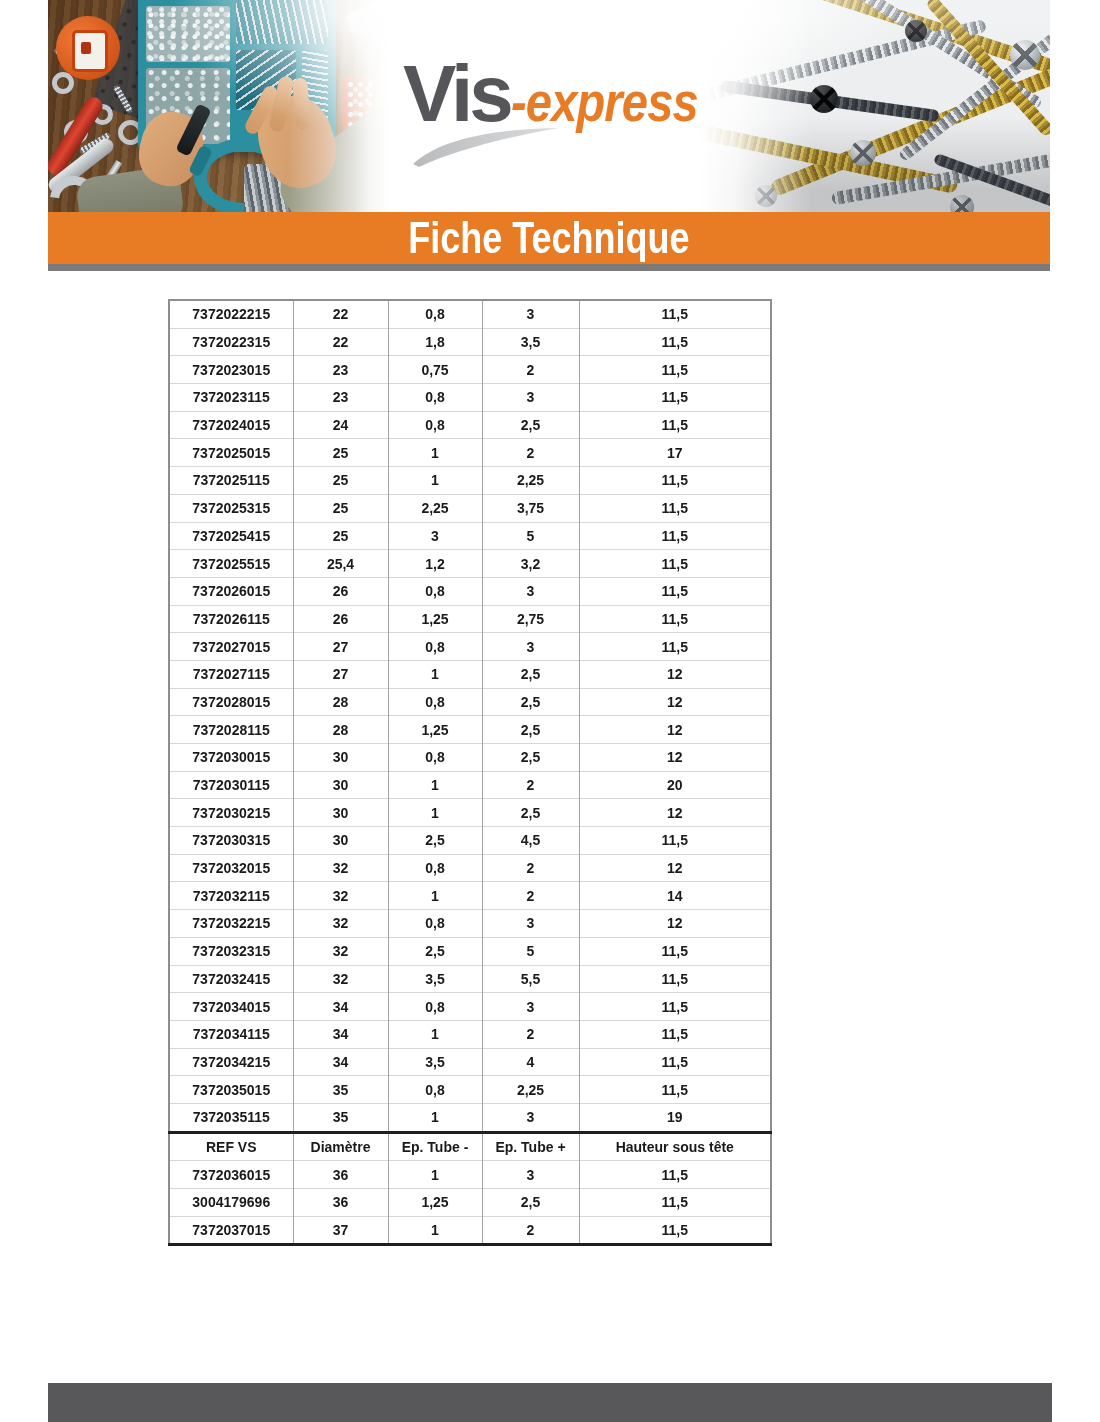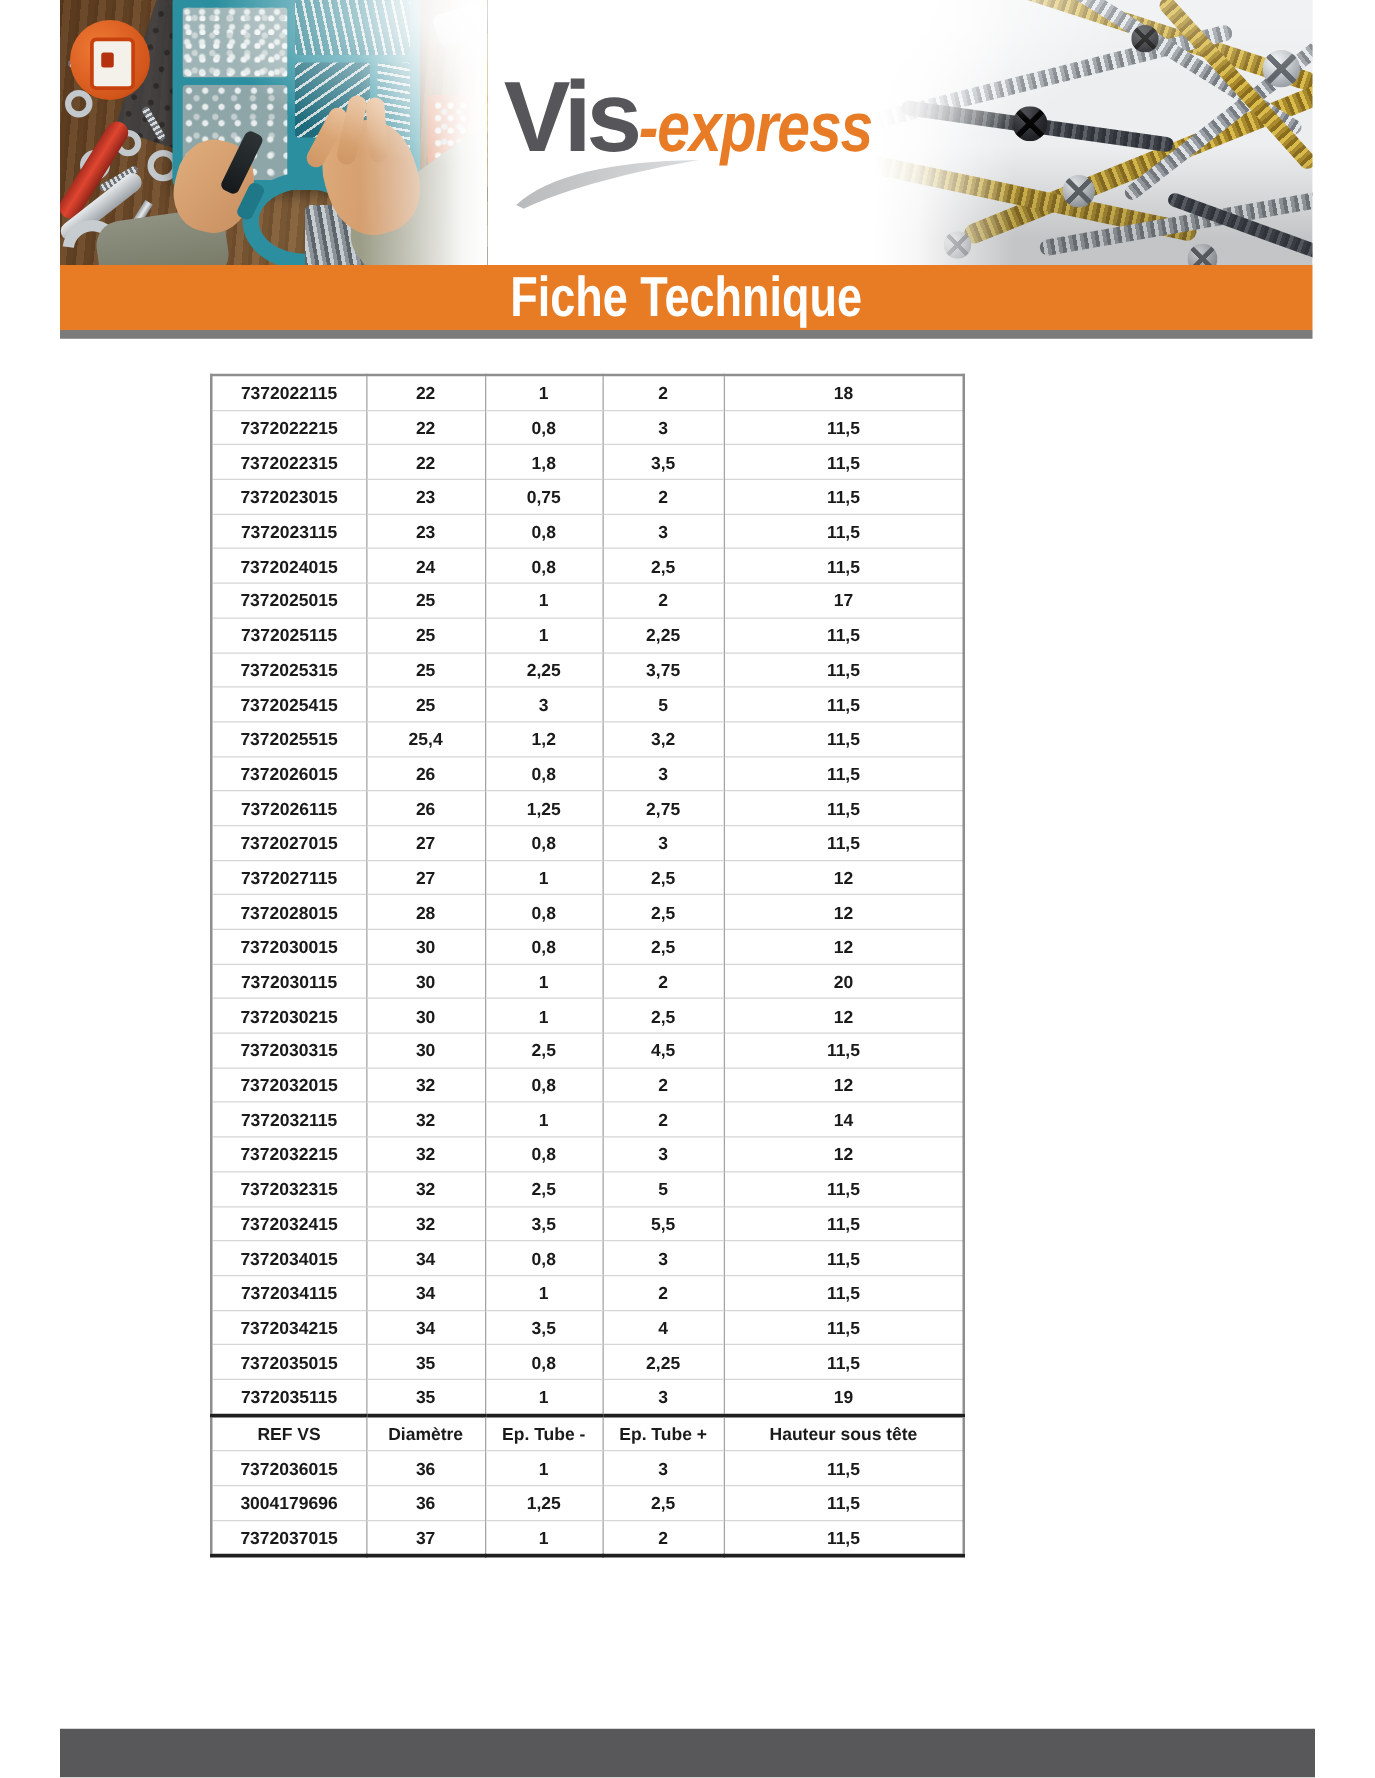--- a/index.html
+++ b/index.html
@@ -172,27 +172,20 @@
 <table class="spec-table">
   <colgroup>
     <col style="width:124px">
       <col style="width:95px">
       <col style="width:94px">
       <col style="width:97px">
       <col style="width:192px">
   </colgroup>
   <tbody id="table-body">
       <tr class="data-row">
-        <td>7372022115</td>
-        <td>22</td>
-        <td>1</td>
-        <td>2</td>
-        <td>18</td>
-      </tr>
-      <tr class="data-row">
         <td>7372022215</td>
         <td>22</td>
         <td>0,8</td>
         <td>3</td>
         <td>11,5</td>
       </tr>
       <tr class="data-row">
         <td>7372022315</td>
         <td>22</td>
         <td>1,8</td>
@@ -280,20 +273,27 @@
         <td>7372027115</td>
         <td>27</td>
         <td>1</td>
         <td>2,5</td>
         <td>12</td>
       </tr>
       <tr class="data-row">
         <td>7372028015</td>
         <td>28</td>
         <td>0,8</td>
+        <td>2,5</td>
+        <td>12</td>
+      </tr>
+      <tr class="data-row">
+        <td>7372028115</td>
+        <td>28</td>
+        <td>1,25</td>
         <td>2,5</td>
         <td>12</td>
       </tr>
       <tr class="data-row">
         <td>7372030015</td>
         <td>30</td>
         <td>0,8</td>
         <td>2,5</td>
         <td>12</td>
       </tr>

